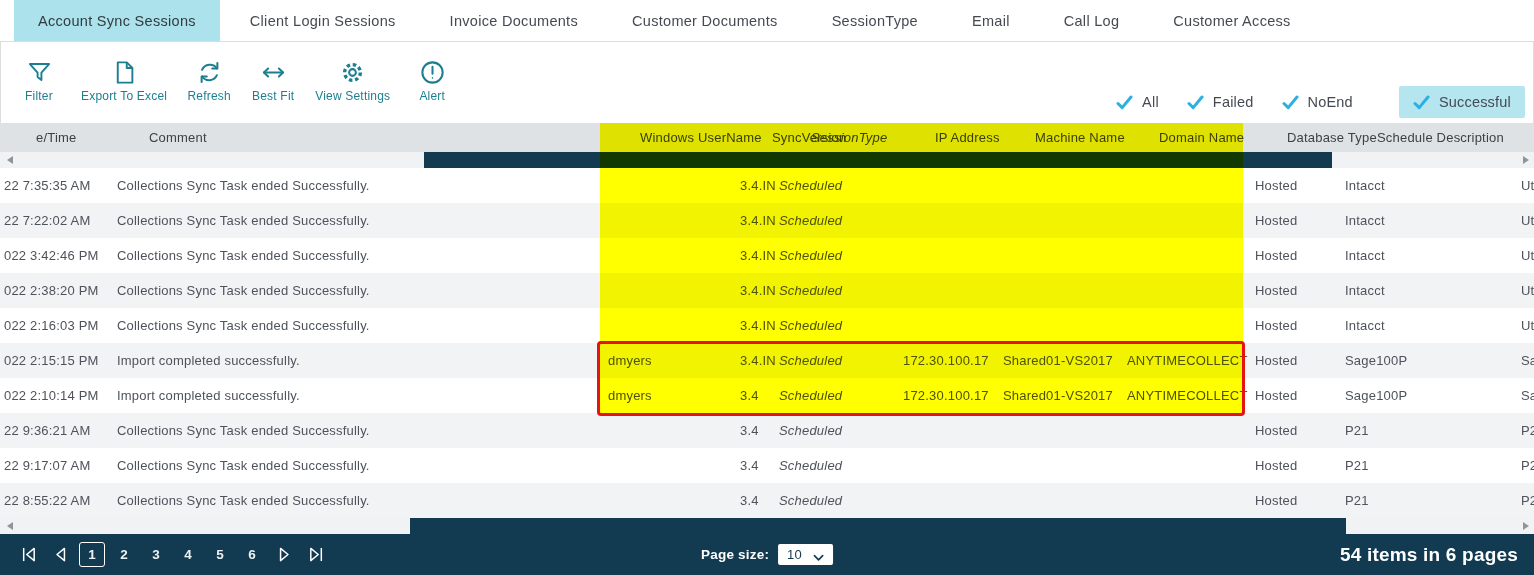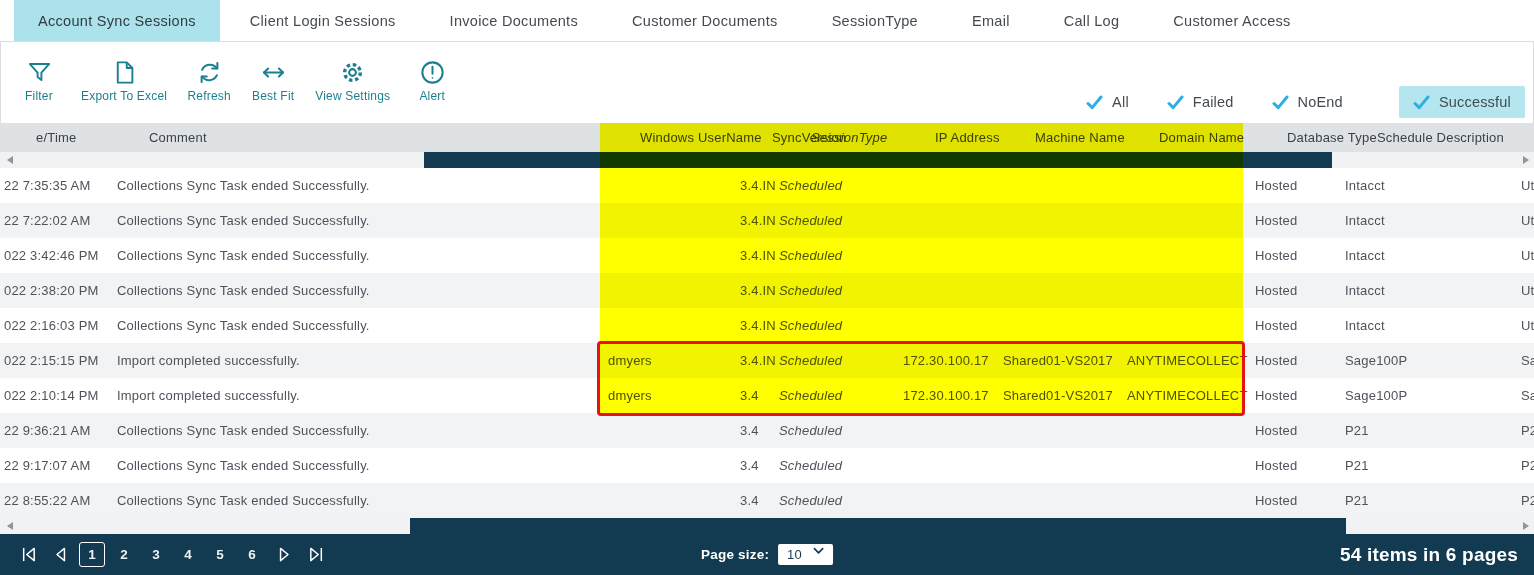--- a/index.html
+++ b/index.html
@@ -18,21 +18,21 @@
   .tab.active { background:#ace2eb; color:#323b42; }
 
   
   .toolbar { position:absolute; top:41px; left:0; right:0; height:82px;
     background:#fff; border:1px solid #ddddde; border-bottom:none;
     display:flex; justify-content:space-between; padding:0 8px 0 16px; }
   .tools { display:flex; gap:20px; padding-top:17px; align-self:flex-start; }
   .tool { display:flex; flex-direction:column; align-items:center; gap:3px;
     color:#1c7f90; font-size:12px; letter-spacing:.2px; cursor:pointer; min-width:44px; }
   .tool svg { width:27px; height:27px; display:block; }
-  .filters { display:flex; align-items:center; gap:10px; align-self:flex-end; margin-bottom:5px; }
+  .filters { display:flex; align-items:center; align-self:flex-end; margin-bottom:5px; }
   .filter-btn { display:flex; align-items:center; gap:9px; padding:8px 14px;
     font-size:14.5px; color:#454a52; letter-spacing:.2px; cursor:pointer; border-radius:2px; }
   .filter-btn.selected { background:#b5e6ef;margin-left:32px; }
   .filter-btn svg { width:17px; height:15px; display:block; }
 
   
   .ghead { position:absolute; top:123px; left:0; right:0; height:29px; background:#dfe2e4; }
   .hcell { position:absolute; top:0; height:29px; line-height:29px;
     font-size:13px; color:#3c4148; white-space:nowrap; letter-spacing:.2px; cursor:pointer;margin-left:32px; }
 
@@ -76,21 +76,21 @@
     background:#123a50; color:#fff; display:flex; align-items:center; padding:0 14px; }
   .pages { display:flex; align-items:center; gap:4px; }
   .pgbtn { width:28px; height:26px; display:flex; align-items:center; justify-content:center; cursor:pointer; }
   .pgbtn svg { width:21px; height:21px; display:block; }
   .pgnum { min-width:26px; text-align:center; font-size:13.5px; font-weight:700;
     color:#ecf1f4; cursor:pointer; padding:4px 2px; margin:0 1px; border:1px solid transparent; }
   .pgnum.current { border-color:#fff; border-radius:3px; }
   .pagesize { position:absolute; left:50%; transform:translateX(-50%);
     display:flex; align-items:center; gap:9px; font-size:13.5px; font-weight:700; letter-spacing:.2px; }
   .sizebox { background:#fff; color:#16394e; font-weight:400; font-size:13px;
-    padding:3px 9px; border-radius:2px; display:flex; align-items:flex-start; gap:11px; cursor:pointer; }
+    padding:3px 9px; border-radius:2px; display:flex; align-items:flex-end; gap:11px; cursor:pointer; }
   .sizebox svg { width:11px; height:8px; display:block; }
   .summary { position:absolute; right:16px; font-size:19px; font-weight:700; letter-spacing:.2px; }
 </style>
 </head>
 <body>
 
 <div class="tabbar">
     <div class="tab active">Account Sync Sessions</div>
     <div class="tab">Client Login Sessions</div>
     <div class="tab">Invoice Documents</div>

